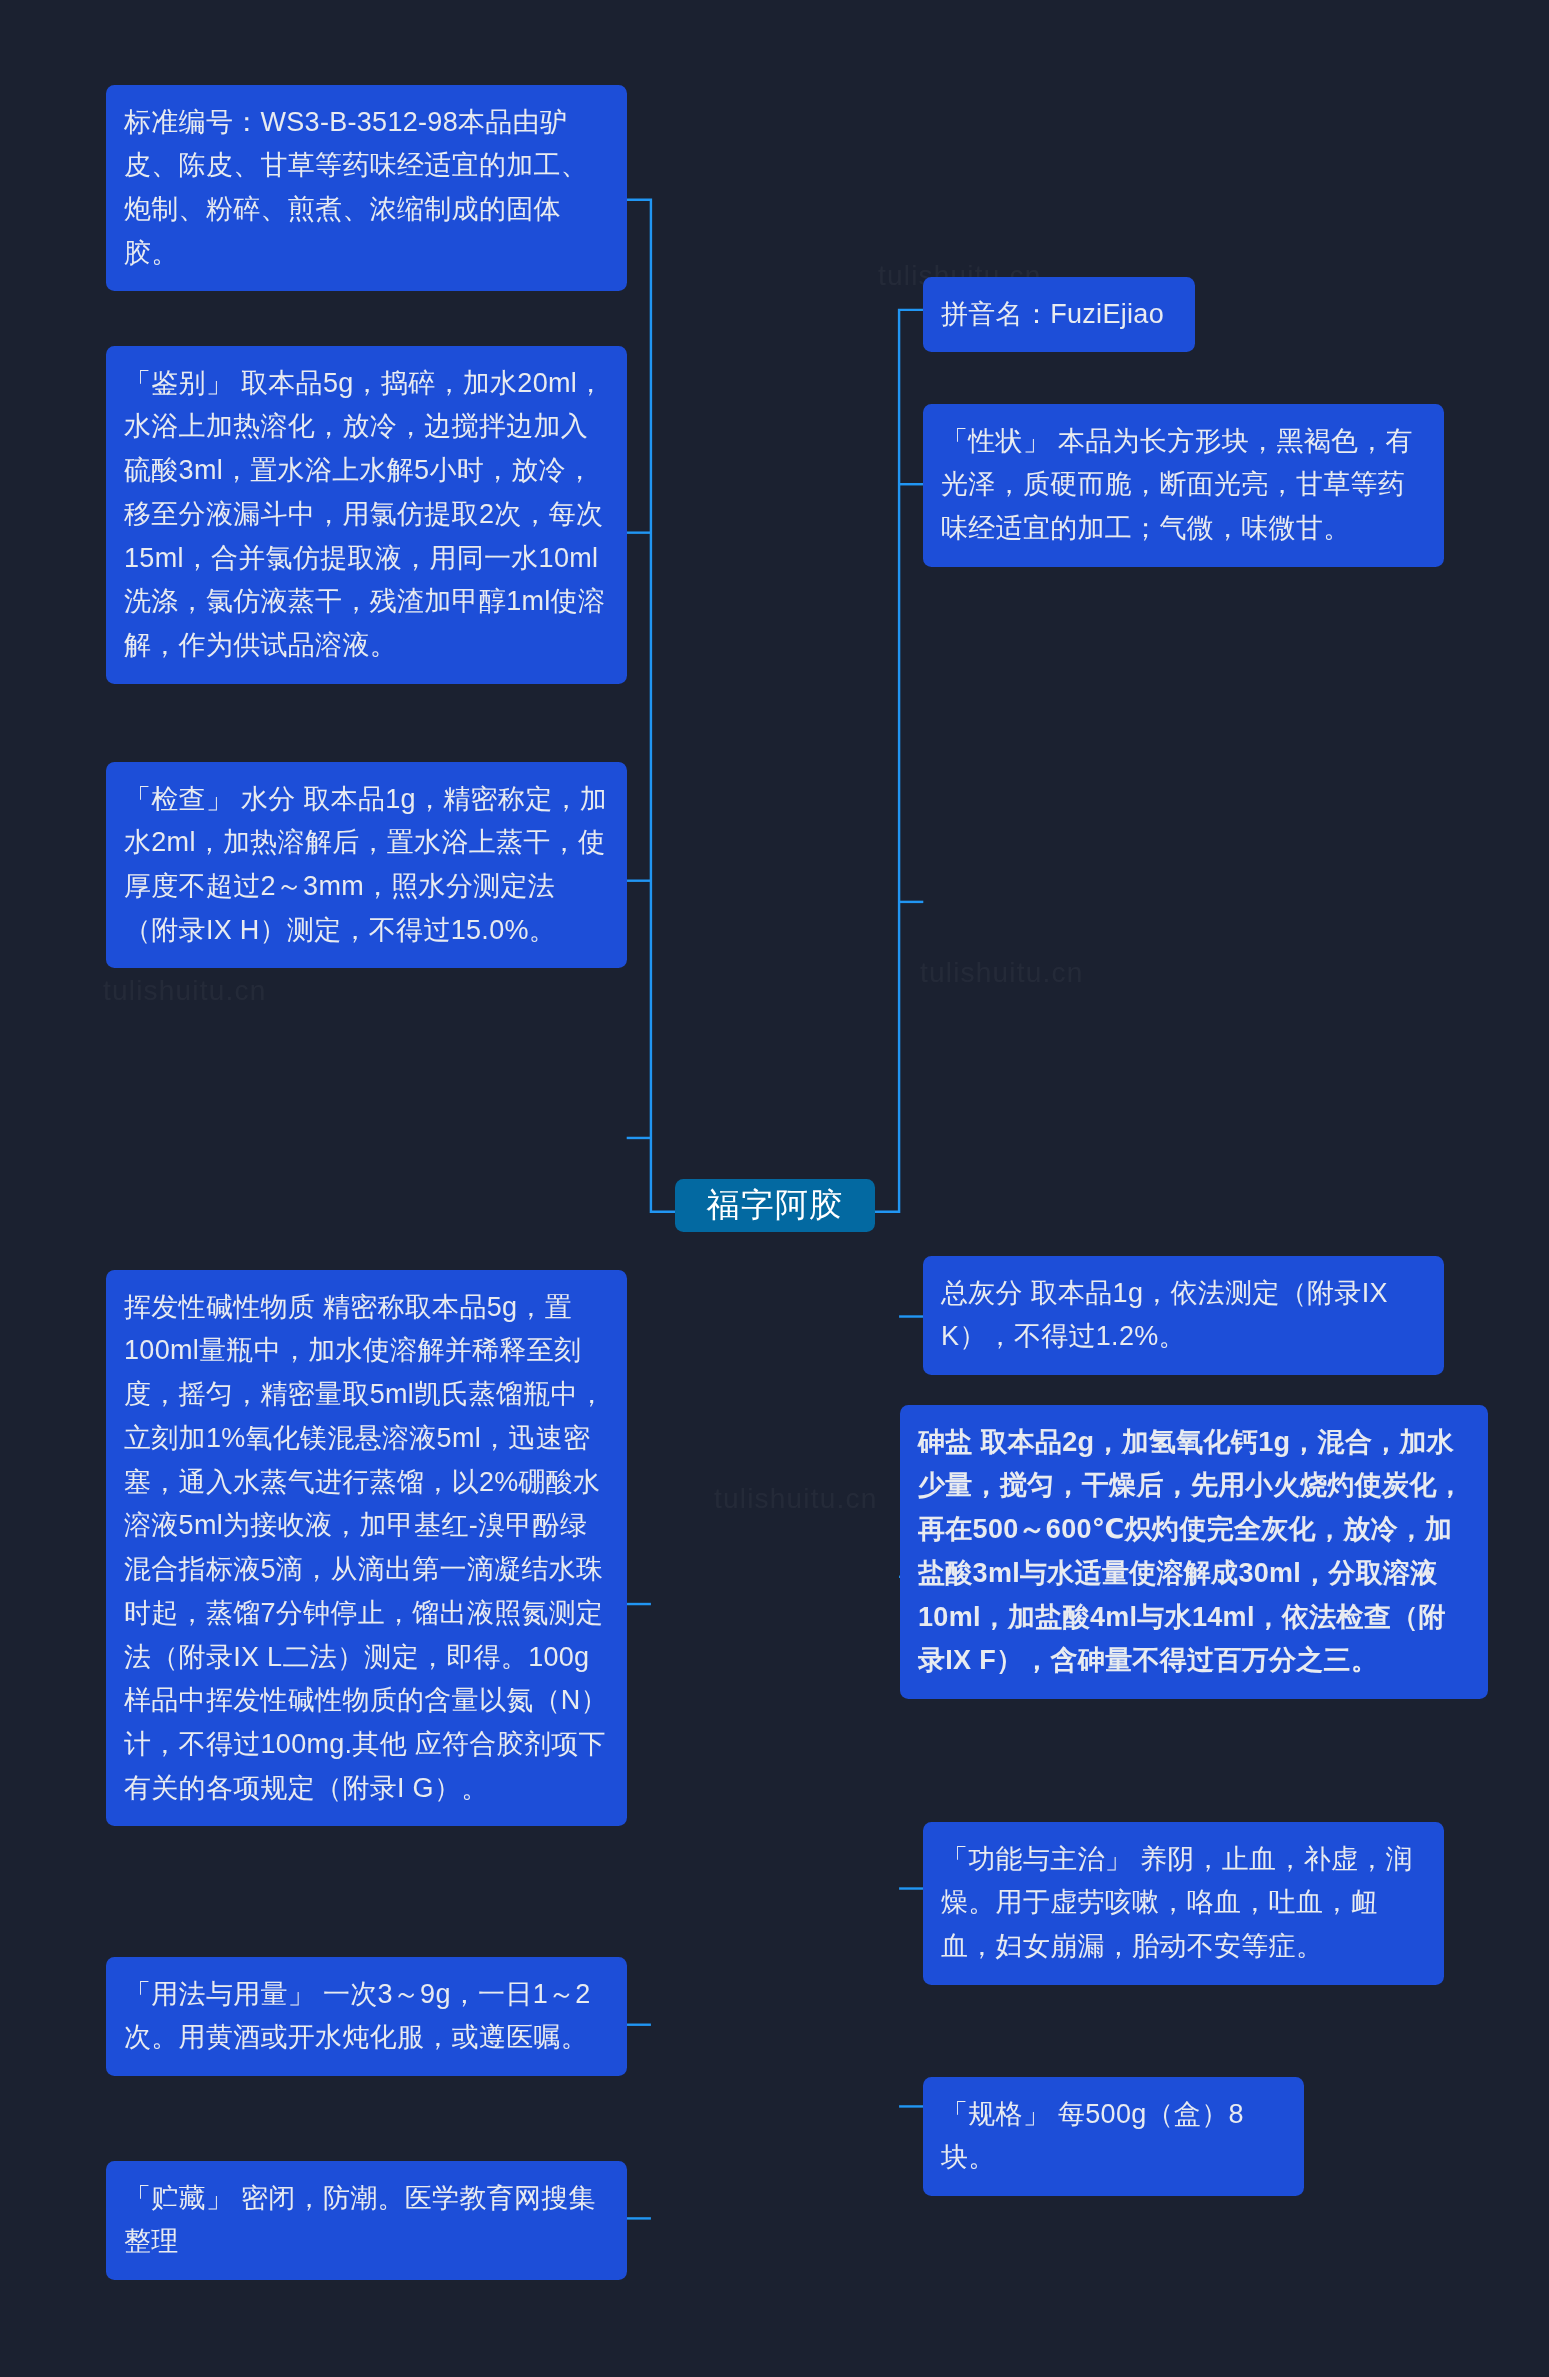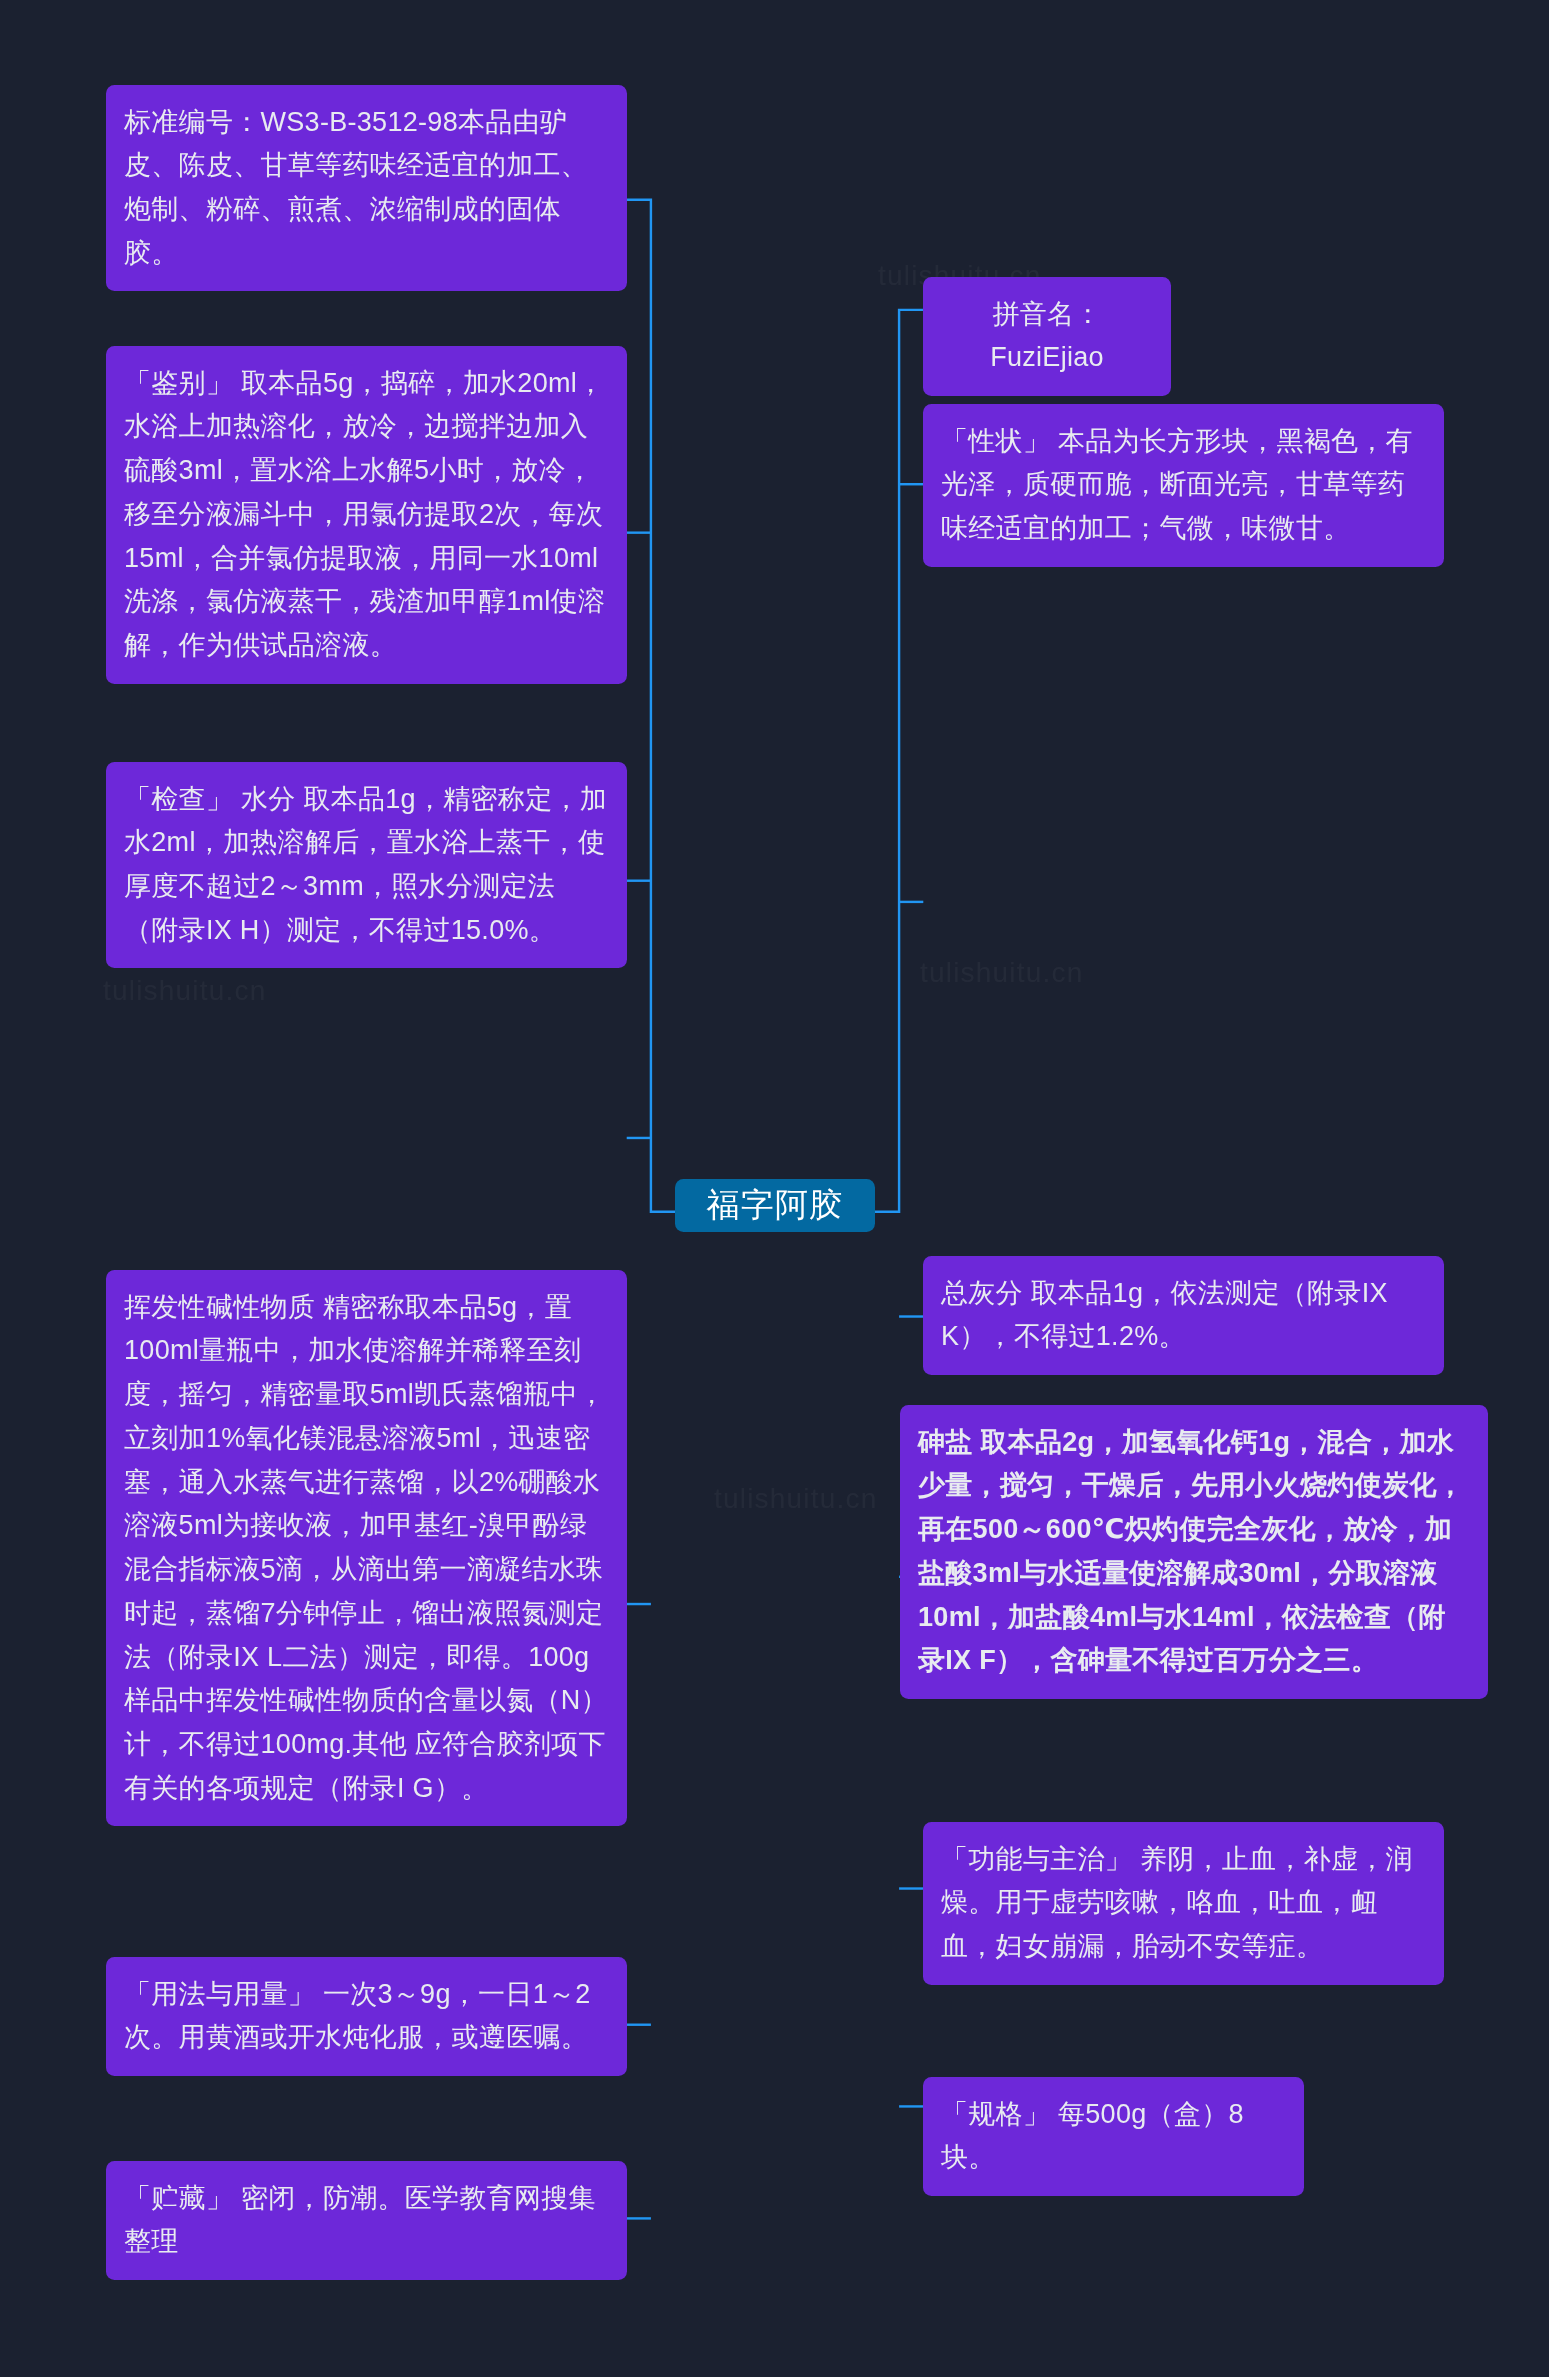--- a/index.html
+++ b/index.html
@@ -33,21 +33,21 @@
   }
   svg.links {
     position: absolute;
     left: 0; top: 0;
     width: 1550px;
     height: 2377px;
     pointer-events: none;
   }
   .node {
     position: absolute;
-    background: #6d28d9;
+    background: #1d4ed8;
     border-radius: 8.5px;
     color: #e8ebf0;
     font-size: 27px;
     line-height: 1.62;
     padding: 15.7px 18px;
     letter-spacing: 0.3px;
     text-align: left;
     white-space: pre-wrap;
     word-break: break-word;
   }
@@ -99,21 +99,21 @@
 
   <div class="root" style="left:675px; top:1179px; width:200px;">福字阿胶</div>
 
   <div class="node" style="left:106px; top:85px; width:521px;">标准编号：WS3-B-3512-98本品由驴皮、陈皮、甘草等药味经适宜的加工、炮制、粉碎、煎煮、浓缩制成的固体胶。</div>
   <div class="node" style="left:106px; top:346px; width:521px;">「鉴别」 取本品5g，捣碎，加水20ml，水浴上加热溶化，放冷，边搅拌边加入硫酸3ml，置水浴上水解5小时，放冷，移至分液漏斗中，用氯仿提取2次，每次15ml，合并氯仿提取液，用同一水10ml洗涤，氯仿液蒸干，残渣加甲醇1ml使溶解，作为供试品溶液。</div>
   <div class="node" style="left:106px; top:762px; width:521px;">「检查」 水分 取本品1g，精密称定，加水2ml，加热溶解后，置水浴上蒸干，使厚度不超过2～3mm，照水分测定法（附录IX H）测定，不得过15.0%。</div>
   <div class="node" style="left:106px; top:1270px; width:521px;">挥发性碱性物质 精密称取本品5g，置100ml量瓶中，加水使溶解并稀释至刻度，摇匀，精密量取5ml凯氏蒸馏瓶中，立刻加1%氧化镁混悬溶液5ml，迅速密塞，通入水蒸气进行蒸馏，以2%硼酸水溶液5ml为接收液，加甲基红-溴甲酚绿混合指标液5滴，从滴出第一滴凝结水珠时起，蒸馏7分钟停止，馏出液照氮测定法（附录IX L二法）测定，即得。100g样品中挥发性碱性物质的含量以氮（N）计，不得过100mg.其他 应符合胶剂项下有关的各项规定（附录I G）。</div>
   <div class="node" style="left:106px; top:1945px; width:521px;margin-top:12px;">「用法与用量」 一次3～9g，一日1～2次。用黄酒或开水炖化服，或遵医嘱。</div>
   <div class="node" style="left:106px; top:2161px; width:521px;">「贮藏」 密闭，防潮。医学教育网搜集整理</div>
 
-  <div class="node" style="left:923px; top:277px; width:248px;text-align:center;">拼音名：FuziEjiao</div>
+  <div class="node" style="left:923px; top:277px; width:272px;">拼音名：FuziEjiao</div>
   <div class="node" style="left:923px; top:404px; width:521px;">「性状」 本品为长方形块，黑褐色，有光泽，质硬而脆，断面光亮，甘草等药味经适宜的加工；气微，味微甘。</div>
   <div class="node" style="left:923px; top:1256px; width:521px;">总灰分 取本品1g，依法测定（附录IX K），不得过1.2%。</div>
   <div class="node" style="left:900px; top:1405px; width:588px;font-weight:bold;">砷盐 取本品2g，加氢氧化钙1g，混合，加水少量，搅匀，干燥后，先用小火烧灼使炭化，再在500～600℃炽灼使完全灰化，放冷，加盐酸3ml与水适量使溶解成30ml，分取溶液10ml，加盐酸4ml与水14ml，依法检查（附录IX F），含砷量不得过百万分之三。</div>
   <div class="node" style="left:923px; top:1822px; width:521px;">「功能与主治」 养阴，止血，补虚，润燥。用于虚劳咳嗽，咯血，吐血，衄血，妇女崩漏，胎动不安等症。</div>
   <div class="node" style="left:923px; top:2077px; width:381px;">「规格」 每500g（盒）8块。</div>
 
 </div>
 
 
 </body></html>

